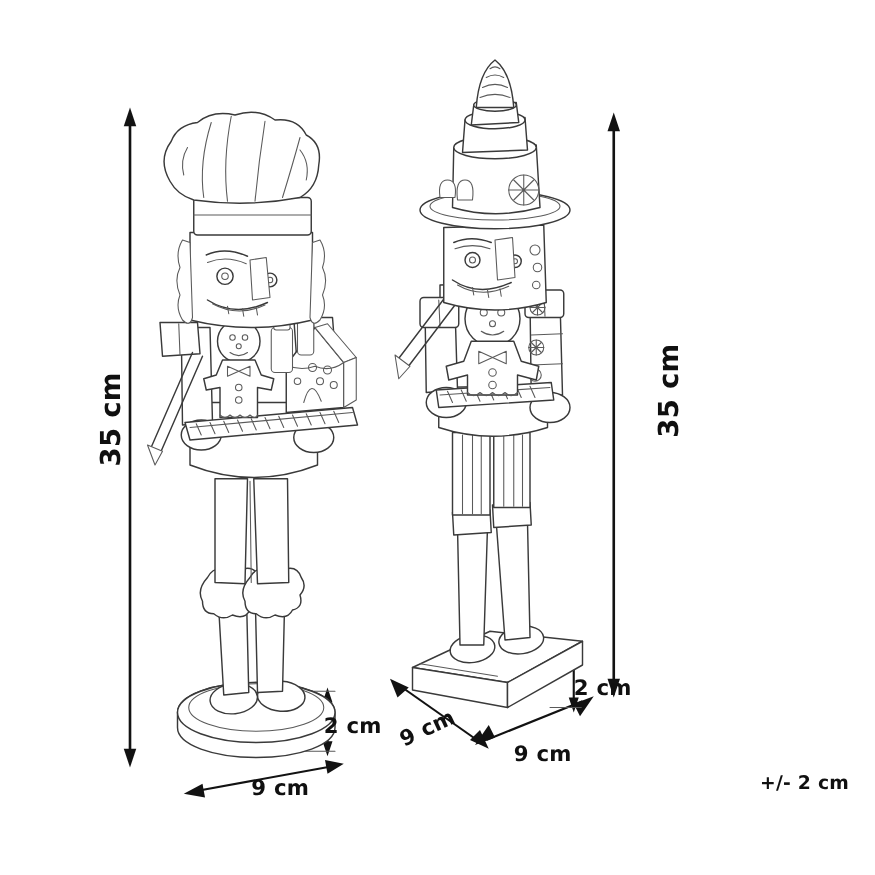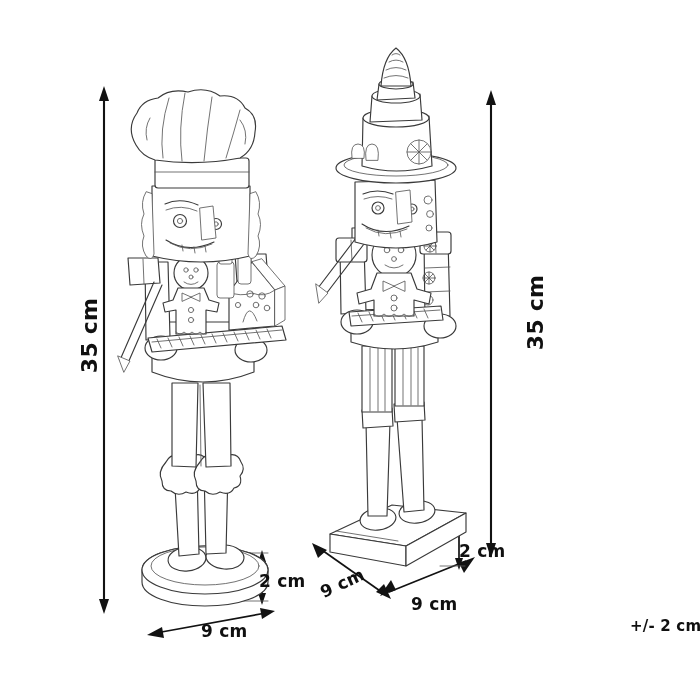--- a/index.html
+++ b/index.html
@@ -85,21 +85,21 @@
     transform: rotate(-90deg);
     transform-origin: 50% 50%;
   }
   .lbl-35-left  { left: 52px;  top: 323px;  font-size: 22px; }
   .lbl-35-right { left: 498px; top: 300px;  font-size: 22px; }
   .lbl-9-left   { left: 201px; top: 621px;  font-size: 17px; }
   .lbl-2-left   { left: 259px; top: 571px;  font-size: 17px; }
   .lbl-9-right-front { left: 411px; top: 594px; font-size: 17px; }
   .lbl-9-right-side  { left: 319px; top: 573px; font-size: 17px; transform: rotate(-25deg); transform-origin: 50% 50%; }
   .lbl-2-right  { left: 459px; top: 541px; font-size: 17px; }
-  .lbl-tol      { left: 630px; top: 617px; font-size: 15px; }
+  .lbl-tol      { left: 608px; top: 617px; font-size: 15px; }
 </style>
 </head>
 <body>
 
 <div id="canvas-root">
 
   <svg class="drawing" viewBox="0 0 700 700">
 
     <g>
 

